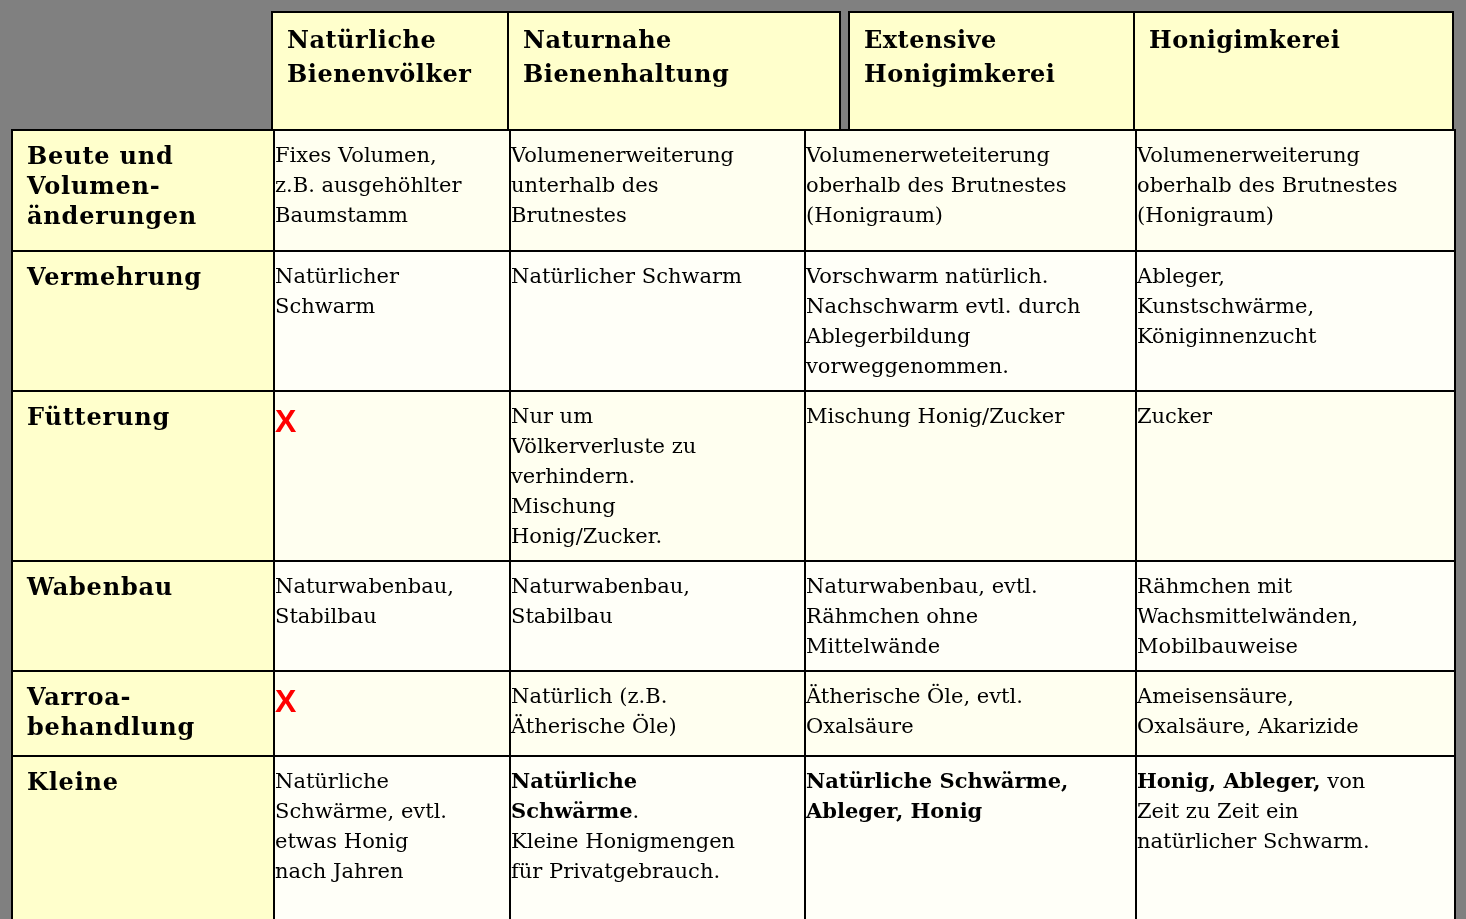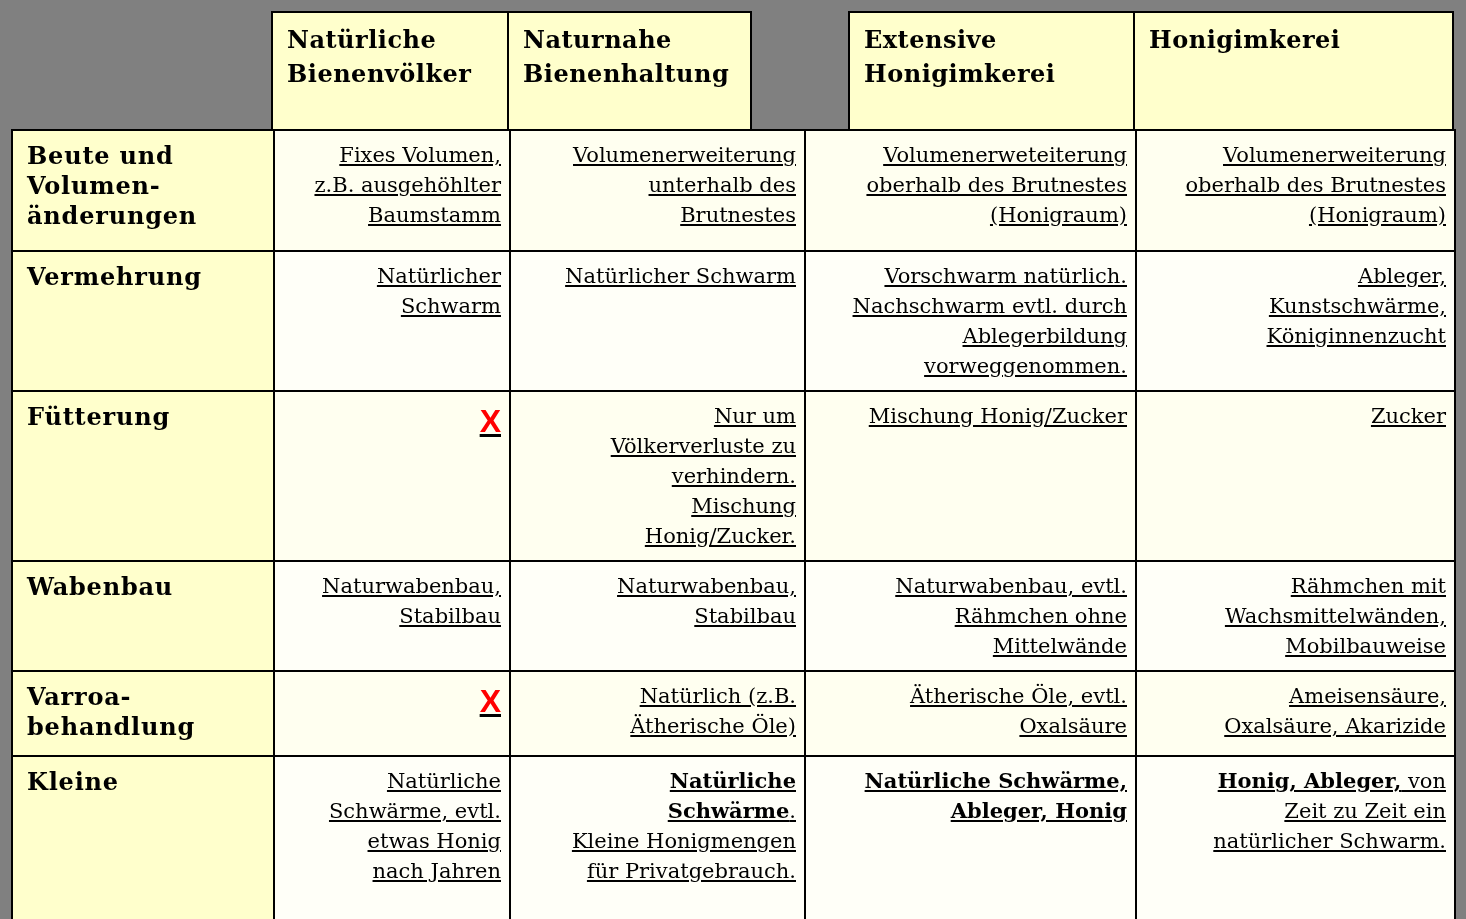--- a/index.html
+++ b/index.html
@@ -2,36 +2,36 @@
 <html><head>
 <meta charset="utf-8">
 <style>
   html,body{margin:0;padding:0;}
   body{width:1466px;height:919px;background:#808080;position:relative;overflow:hidden;font-family:"DejaVu Serif","Liberation Serif",serif;color:#000;}
   .grid{position:absolute;left:11px;top:11px;width:1443px;height:896px;}
   .hdr{position:absolute;top:0;height:120px;background:#ffffcc;border:2px solid #000;box-sizing:border-box;padding:10px 14px;font-weight:bold;font-size:24px;line-height:34px;letter-spacing:0.5px;}
   .tbl{position:absolute;left:0;top:118px;width:1443px;border-collapse:collapse;table-layout:fixed;}
   .tbl td{border:2px solid #000;vertical-align:top;box-sizing:border-box;}
   .rowh{background:#ffffcc;font-weight:bold;font-size:24px;line-height:30px;letter-spacing:0.8px;padding:10px 14px;text-align:left;}
-  .cell{font-size:21px;line-height:30px;text-align:right;padding:9px 8px;text-decoration:underline;}
+  .cell{font-size:21px;line-height:30px;text-align:left;padding:9px 0;}
   .ra{background:#fffff0;}
   .rb{background:#fffff8;}
   .x{color:#ff0000;font-family:"Liberation Sans",sans-serif;font-weight:bold;font-size:32px;line-height:40px;}
   b{font-weight:bold;}
 </style>
 </head>
 <body>
 
 <div class="grid">
 
   <div class="hdr" style="left:260px;width:238px;">
     <div>Natürliche</div>
     <div>Bienenvölker</div>
   </div>
-  <div class="hdr" style="left:496px;width:245px;">
+  <div class="hdr" style="left:496px;width:334px;">
     <div>Naturnahe</div>
     <div>Bienenhaltung</div>
   </div>
   <div class="hdr" style="left:837px;width:333px;">
     <div>Extensive</div>
     <div>Honigimkerei</div>
   </div>
   <div class="hdr" style="left:1122px;width:321px;">
     <div>Honigimkerei</div>
   </div>

